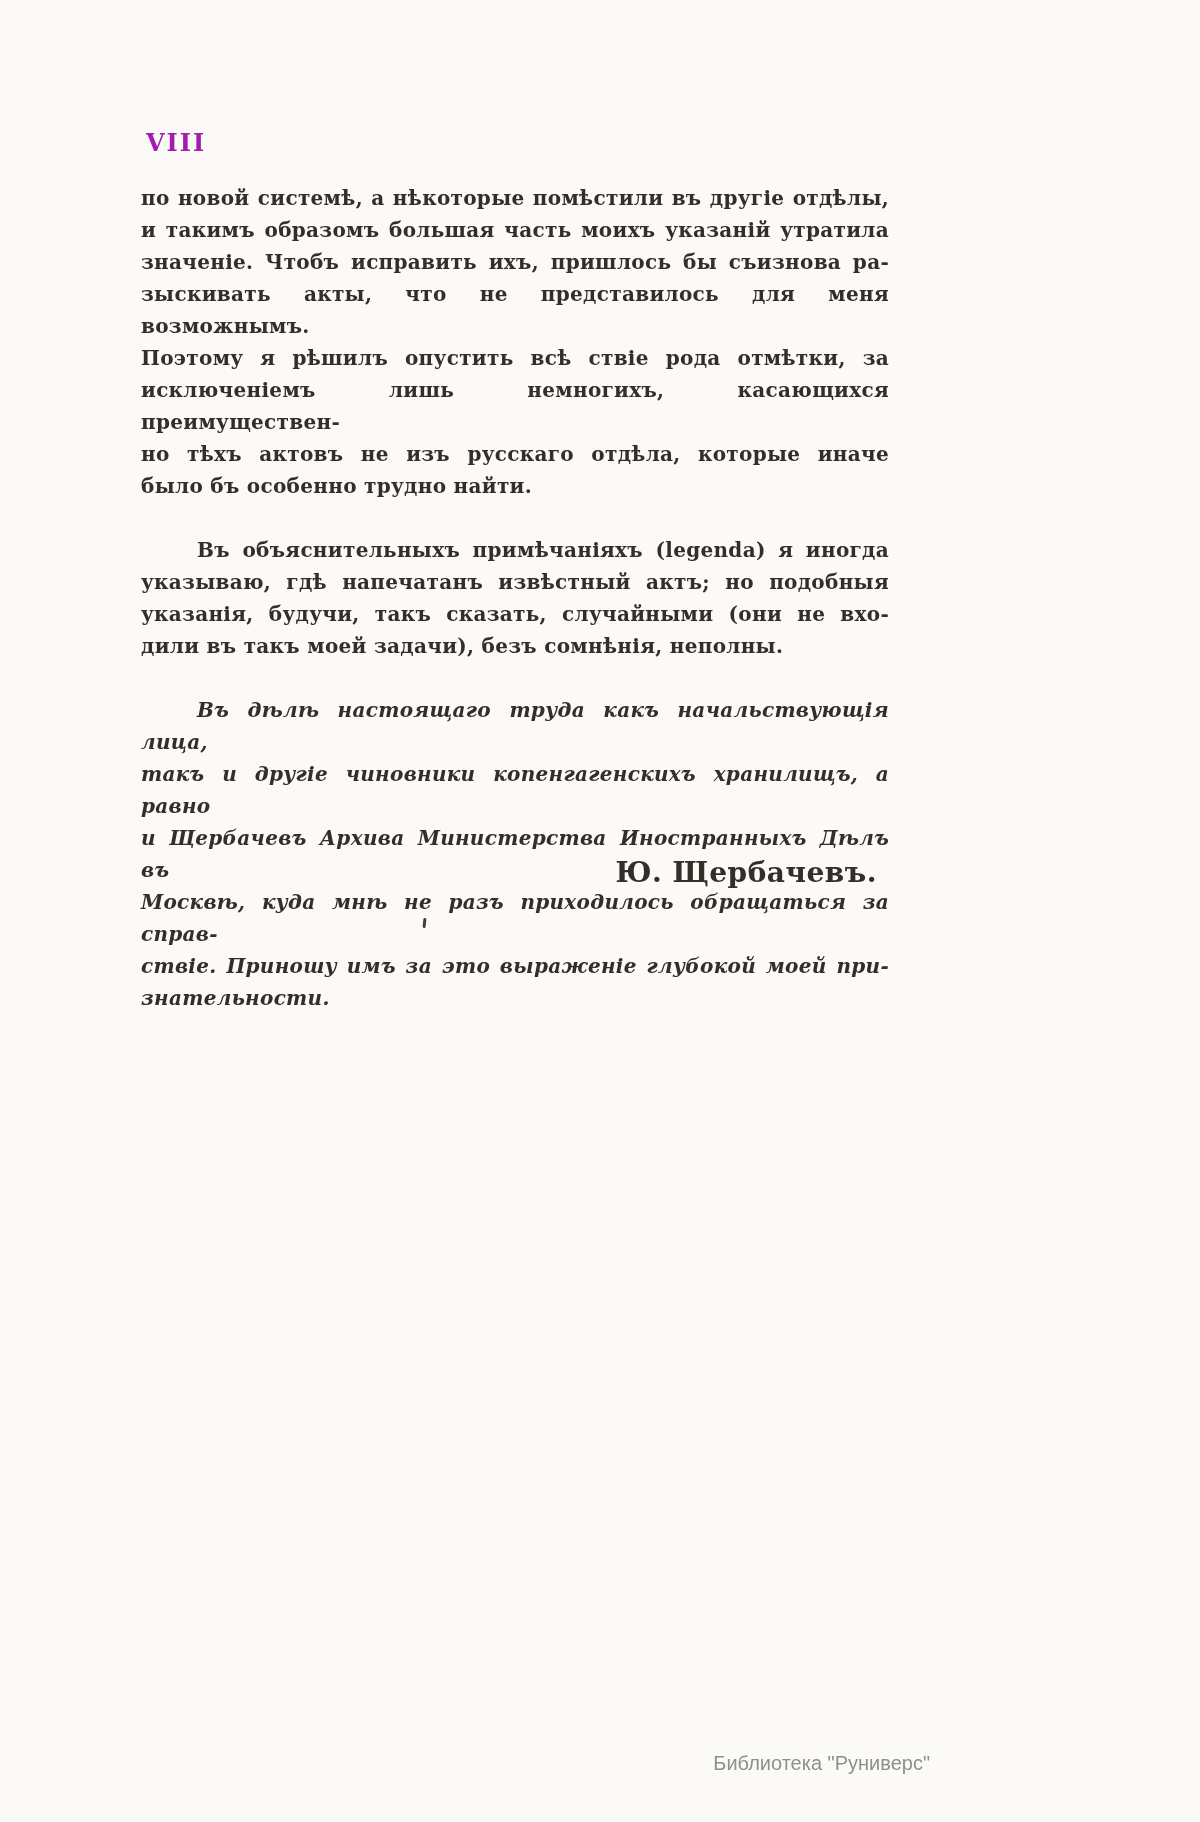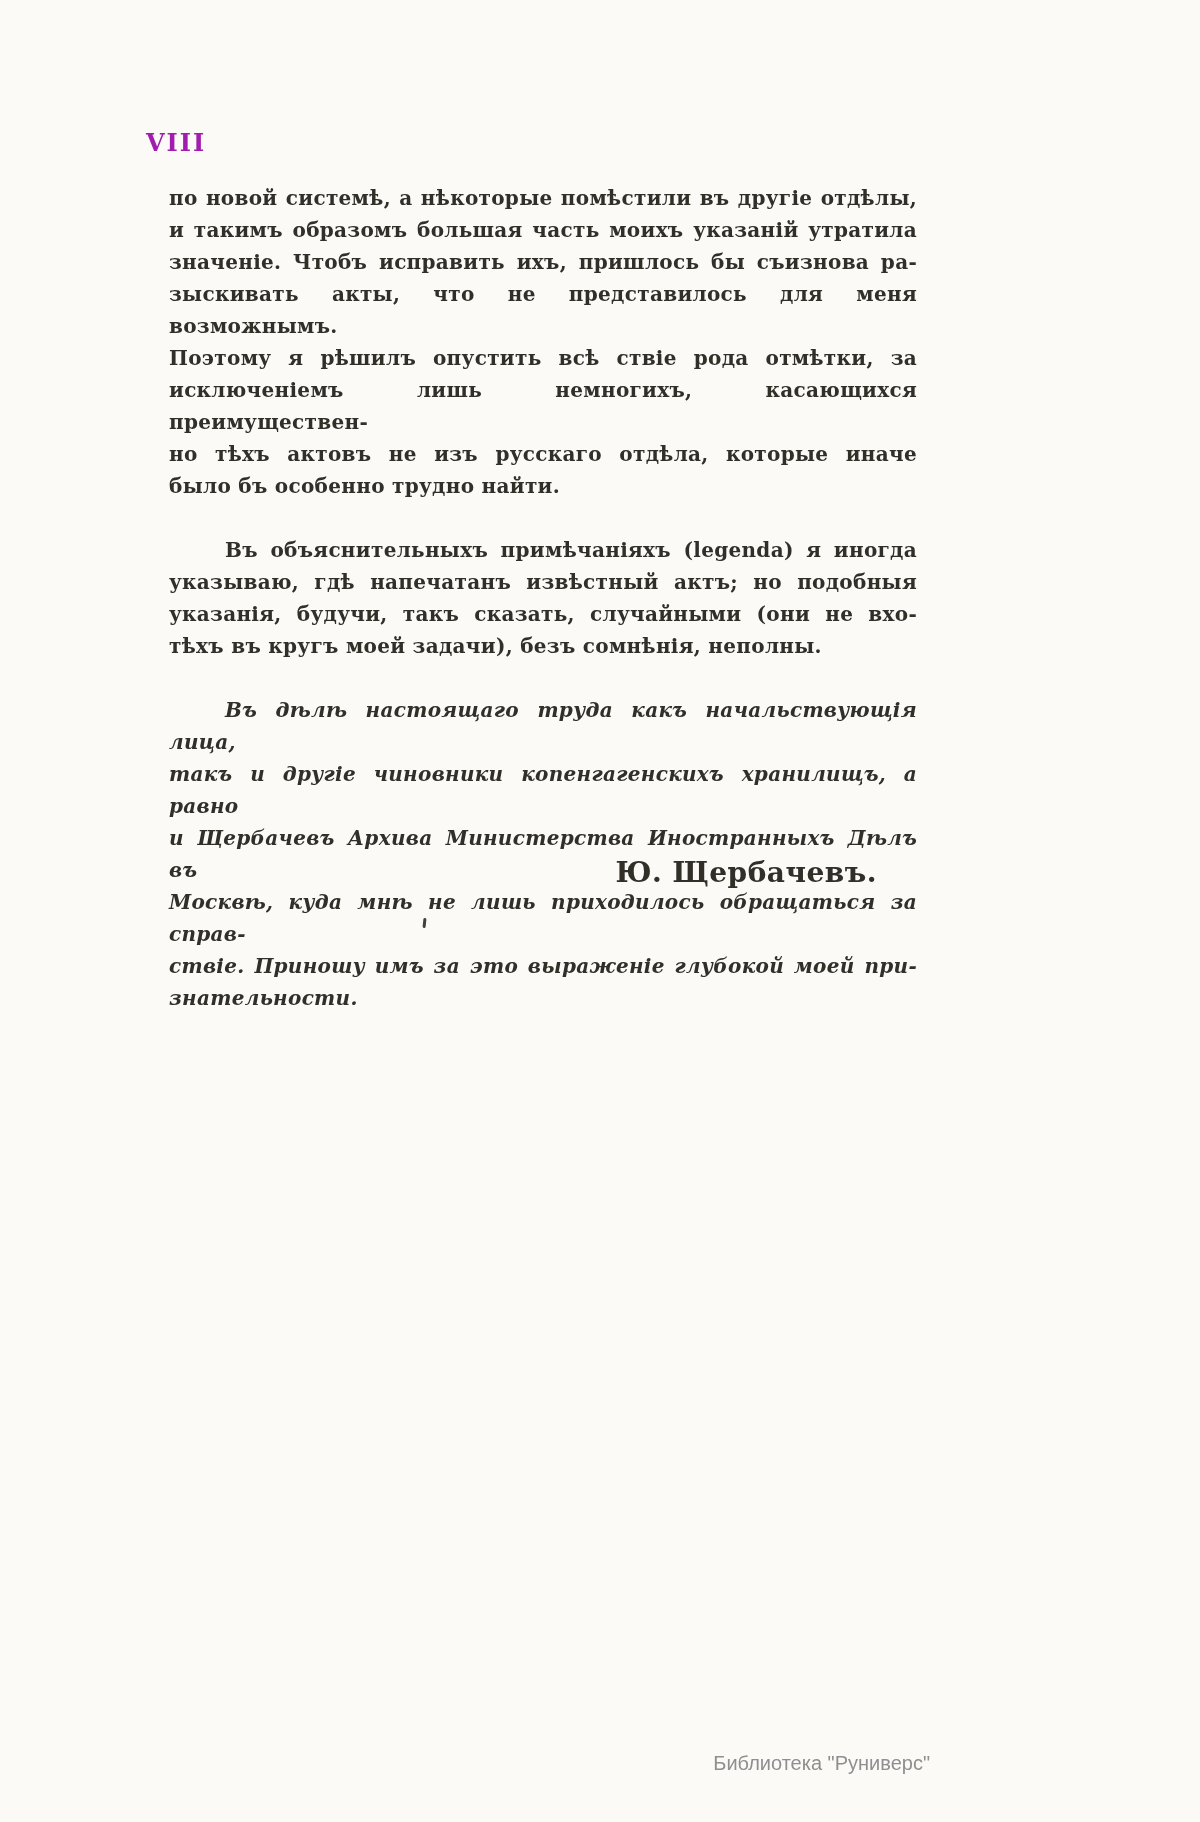--- a/index.html
+++ b/index.html
@@ -30,21 +30,20 @@
   .text-block {
     position: absolute;
     left: 141px;
     top: 182px;
     width: 748px;
     color: #322e28;
     font-size: 20px;
     font-weight: bold;
     line-height: 32px;
     letter-spacing: 0.3px;
-    margin-left: 28px;
   }
   .paragraph {
     margin: 0 0 32px 0;
   }
   .paragraph:last-child {
     margin-bottom: 0;
     font-style: italic;
   }
   .line {
     text-align: justify;
@@ -106,28 +105,28 @@
       <div class="line">Поэтому я рѣшилъ опустить всѣ ствіе рода отмѣтки, за</div>
       <div class="line">исключеніемъ лишь немногихъ, касающихся преимуществен-</div>
       <div class="line">но тѣхъ актовъ не изъ русскаго отдѣла, которые иначе</div>
       <div class="line last">было бъ особенно трудно найти.</div>
     </div>
 
     <div class="paragraph">
       <div class="line indent">Въ объяснительныхъ примѣчаніяхъ (legenda) я иногда</div>
       <div class="line">указываю, гдѣ напечатанъ извѣстный актъ; но подобныя</div>
       <div class="line">указанія, будучи, такъ сказать, случайными (они не вхо-</div>
-      <div class="line last">тѣхъ въ кругъ моей задачи), безъ сомнѣнія, неполны.</div>
+      <div class="line last">дили въ такъ моей задачи), безъ сомнѣнія, неполны.</div>
     </div>
 
     <div class="paragraph">
       <div class="line indent">Въ дѣлѣ настоящаго труда какъ начальствующія лица,</div>
       <div class="line">такъ и другіе чиновники копенгагенскихъ хранилищъ, а равно</div>
       <div class="line">и Щербачевъ Архива Министерства Иностранныхъ Дѣлъ въ</div>
-      <div class="line">Москвѣ, куда мнѣ не лишь приходилось обращаться за справ-</div>
+      <div class="line">Москвѣ, куда мнѣ не разъ приходилось обращаться за справ-</div>
       <div class="line">ствіе. Приношу имъ за это  выраженіе глубокой моей при-</div>
       <div class="line last">знательности.</div>
     </div>
 
   </div>
 
   <div class="signature">Ю. Щербачевъ.</div>
 
   <div class="ink-artifact"></div>
 

